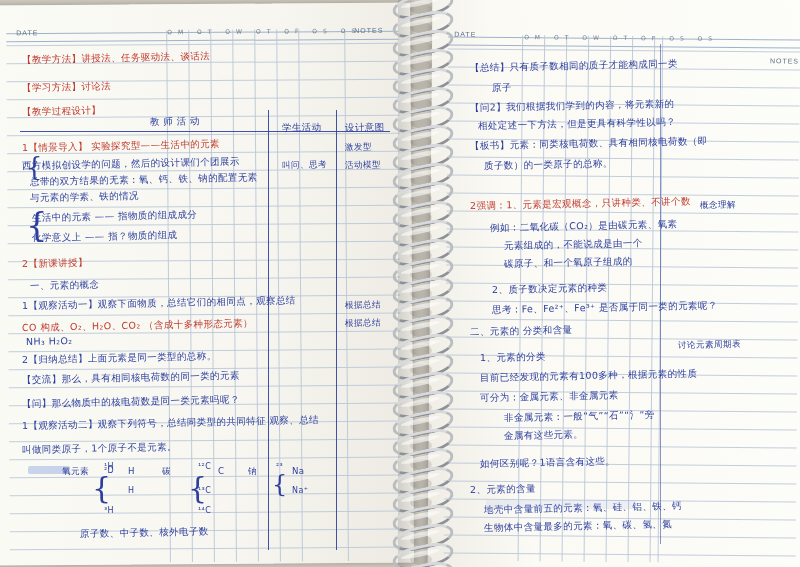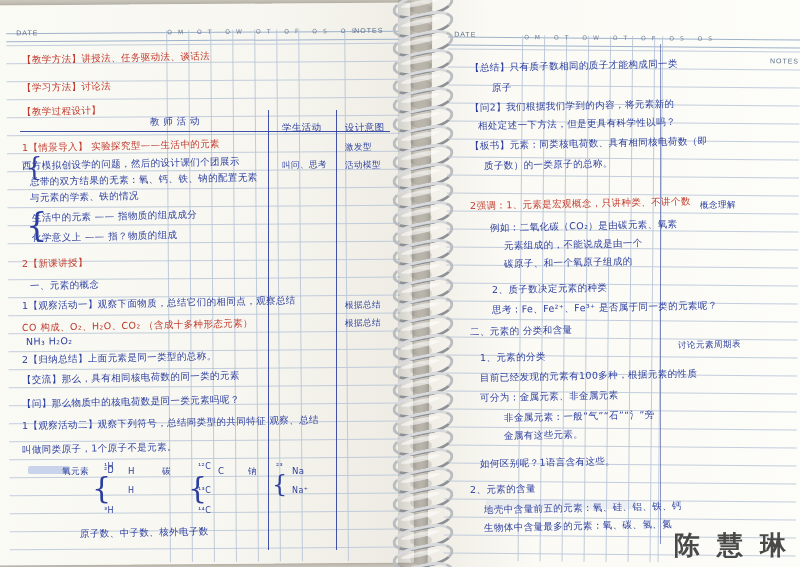--- a/index.html
+++ b/index.html
@@ -374,14 +374,13 @@
       <div class="hw slant blue" style="left:470px;top:484px;">2、元素的含量</div>
       <div class="hw slant blue" style="left:484px;top:504px;">地壳中含量前五的元素：氧、硅、铝、铁、钙</div>
       <div class="hw slant blue" style="left:484px;top:522px;">生物体中含量最多的元素：氧、碳、氢、氮</div>
       <div class="hw slant blue sm" style="left:700px;top:200px;">概念理解</div>
       <div class="hw slant blue sm" style="left:678px;top:340px;">讨论元素周期表</div>
     </div>
 
   <div class="tbl-vline" style="left:660px;top:44px;height:500px;opacity:.55;"></div>
   <div class="hl-blue" style="left:486px;top:500px;width:150px;height:9px;opacity:.30;"></div>
 
-  <div class="signature">陈 慧 琳</div>
 </div>
 
 </body></html>

